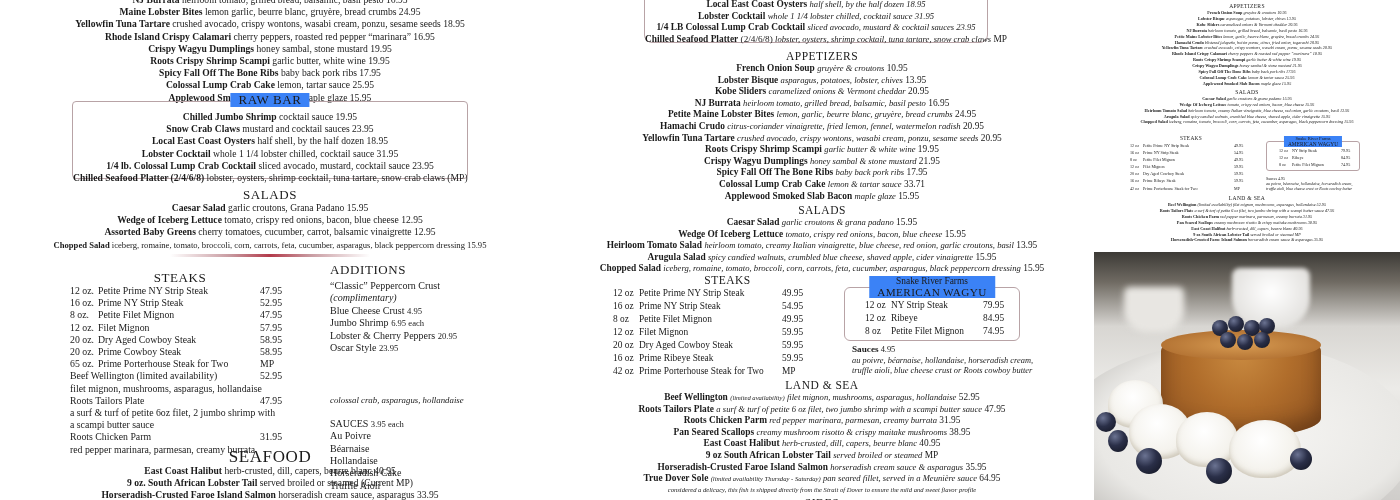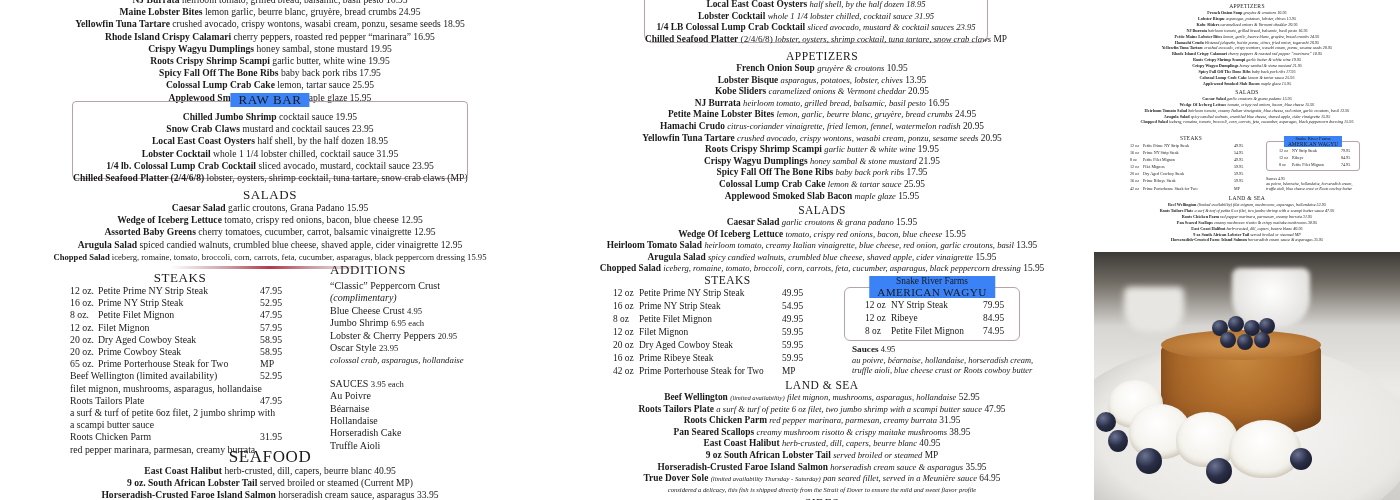--- a/index.html
+++ b/index.html
@@ -90,21 +90,20 @@
     <div class="line"><b class="n">Lobster Cocktail</b> <span class="desc">whole 1 1/4 lobster chilled, cocktail sauce 31.95</span></div>
     <div class="line"><b class="n">1/4 lb. Colossal Lump Crab Cocktail</b> <span class="desc">sliced avocado, mustard, cocktail sauce 23.95</span></div>
     <div class="line"><b class="n">Chilled Seafood Platter (2/4/6/8)</b> <span class="desc">lobster, oysters, shrimp cocktail, tuna tartare, snow crab claws (MP)</span></div>
   </div>
 
   <div class="block center" style="position:absolute; top:188px; left:0; width:540px;">
     <div class="heading">SALADS</div>
     <div class="line"><b class="n">Caesar Salad</b> <span class="desc">garlic croutons, Grana Padano 15.95</span></div>
     <div class="line"><b class="n">Wedge of Iceberg Lettuce</b> <span class="desc">tomato, crispy red onions, bacon, blue cheese 12.95</span></div>
     <div class="line"><b class="n">Assorted Baby Greens</b> <span class="desc">cherry tomatoes, cucumber, carrot, balsamic vinaigrette 12.95</span></div>
-    <div class="line"><b class="n">Arugula Salad</b> <span class="desc">spiced candied walnuts, crumbled blue cheese, shaved apple, cider vinaigrette 12.95</span></div>
     <div class="line" style="font-size:8.6px;"><b class="n">Chopped Salad</b> <span class="desc">iceberg, romaine, tomato, broccoli, corn, carrots, feta, cucumber, asparagus, black peppercorn dressing 15.95</span></div>
     <div class="ornament"></div>
   </div>
 
   <div style="position:absolute; top:270px; left:70px; width:220px;">
     <div class="heading center" style="font-size:13px; letter-spacing:0.6px; line-height:15px; padding-left:0;">STEAKS</div>
     <div class="steak-row">
         <span class="oz">12 oz.</span>
         <span class="nm">Petite Prime NY Strip Steak</span>
         <span class="pr">47.95</span>
@@ -158,21 +157,21 @@
   </div>
 
   <div style="position:absolute; top:262px; left:330px; width:160px;">
     <div style="font-size:13px; letter-spacing:0.6px; line-height:15px;">ADDITIONS</div>
     <div class="add-row" style="margin-top:3px;"><span>“Classic” Peppercorn Crust</span></div>
     <div class="add-row it">(complimentary)</div>
     <div class="add-row"><span>Blue Cheese Crust</span> <span style="font-size:8.6px">4.95</span></div>
     <div class="add-row"><span>Jumbo Shrimp</span> <span style="font-size:8.6px">6.95 each</span></div>
     <div class="add-row"><span>Lobster &amp; Cherry Peppers</span> <span style="font-size:8.6px">20.95</span></div>
     <div class="add-row"><span>Oscar Style</span> <span style="font-size:8.6px">23.95</span></div>
-    <div class="add-row it" style="font-size:8.8px;">colossal crab, asparagus, hollandaise</div>
+    <div class="add-row it" style="font-size:8.8px;margin-top:40px;">colossal crab, asparagus, hollandaise</div>
     <div class="add-row" style="margin-top:11px;"><span>SAUCES</span> <span style="font-size:8.6px">3.95 each</span></div>
     <div class="add-row">Au Poivre</div>
     <div class="add-row">Béarnaise</div>
     <div class="add-row">Hollandaise</div>
     <div class="add-row">Horseradish Cake</div>
     <div class="add-row">Truffle Aioli</div>
   </div>
 
   <div class="block center" style="position:absolute; top:449px; left:0; width:540px;">
     <div class="heading" style="font-size:17px; line-height:16px;">SEAFOOD</div>
@@ -195,21 +194,21 @@
     <div class="line"><b class="n">French Onion Soup</b> <span class="desc">gruyère &amp; croutons</span> <span>10.95</span></div>
     <div class="line"><b class="n">Lobster Bisque</b> <span class="desc">asparagus, potatoes, lobster, chives</span> <span>13.95</span></div>
     <div class="line"><b class="n">Kobe Sliders</b> <span class="desc">caramelized onions &amp; Vermont cheddar</span> <span>20.95</span></div>
     <div class="line"><b class="n">NJ Burrata</b> <span class="desc">heirloom tomato, grilled bread, balsamic, basil pesto</span> <span>16.95</span></div>
     <div class="line"><b class="n">Petite Maine Lobster Bites</b> <span class="desc">lemon, garlic, beurre blanc, gruyère, bread crumbs</span> <span>24.95</span></div>
     <div class="line"><b class="n">Hamachi Crudo</b> <span class="desc">citrus-coriander vinaigrette, fried lemon, fennel, watermelon radish</span> <span>20.95</span></div>
     <div class="line"><b class="n">Yellowfin Tuna Tartare</b> <span class="desc">crushed avocado, crispy wontons, wasabi cream, ponzu, sesame seeds</span> <span>20.95</span></div>
     <div class="line"><b class="n">Roots Crispy Shrimp Scampi</b> <span class="desc">garlic butter &amp; white wine</span> <span>19.95</span></div>
     <div class="line"><b class="n">Crispy Wagyu Dumplings</b> <span class="desc">honey sambal &amp; stone mustard</span> <span>21.95</span></div>
     <div class="line"><b class="n">Spicy Fall Off The Bone Ribs</b> <span class="desc">baby back pork ribs</span> <span>17.95</span></div>
-    <div class="line"><b class="n">Colossal Lump Crab Cake</b> <span class="desc">lemon &amp; tartar sauce</span> <span>25.95</span></div>
+    <div class="line"><b class="n">Colossal Lump Crab Cake</b> <span class="desc">lemon &amp; tartar sauce</span> <span>33.71</span></div>
     <div class="line"><b class="n">Applewood Smoked Slab Bacon</b> <span class="desc">maple glaze</span> <span>15.95</span></div>
   </div>
 
   <div class="block center" style="position:absolute; top:204px; left:0; width:460px;">
     <div class="heading">SALADS</div>
     <div class="line"><b class="n">Caesar Salad</b> <span class="desc">garlic croutons &amp; grana padano</span> <span>15.95</span></div>
     <div class="line"><b class="n">Wedge Of Iceberg Lettuce</b> <span class="desc">tomato, crispy red onions, bacon, blue cheese</span> <span>15.95</span></div>
     <div class="line"><b class="n">Heirloom Tomato Salad</b> <span class="desc">heirloom tomato, creamy Italian vinaigrette, blue cheese, red onion, garlic croutons, basil</span> <span>13.95</span></div>
     <div class="line"><b class="n">Arugula Salad</b> <span class="desc">spicy candied walnuts, crumbled blue cheese, shaved apple, cider vinaigrette</span> <span>15.95</span></div>
     <div class="line"><b class="n">Chopped Salad</b> <span class="desc">iceberg, romaine, tomato, broccoli, corn, carrots, feta, cucumber, asparagus, black peppercorn dressing</span> <span>15.95</span></div>

